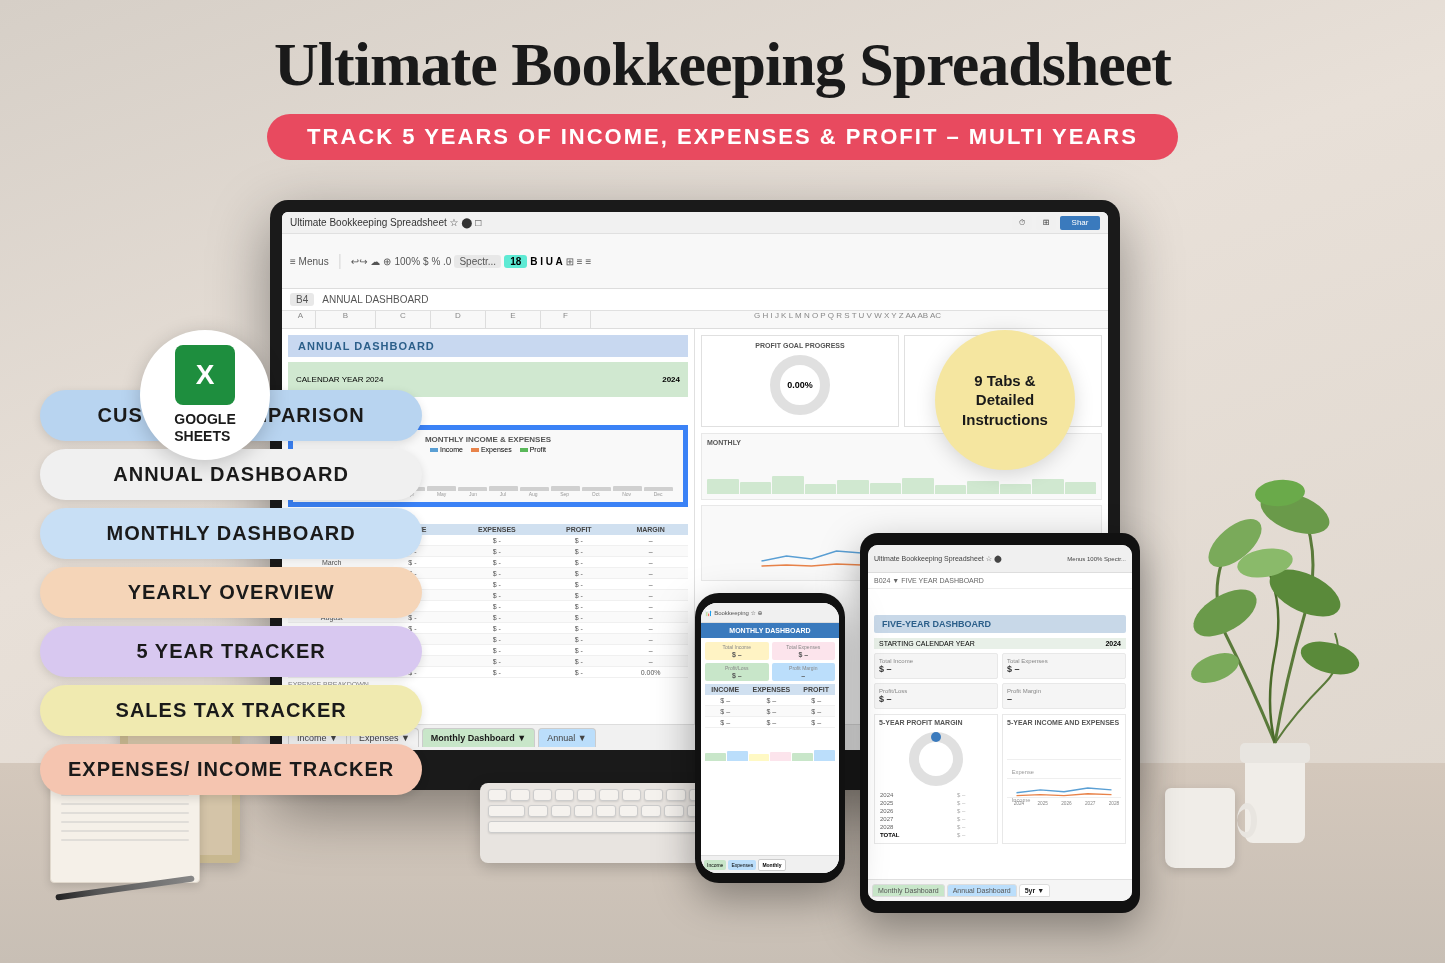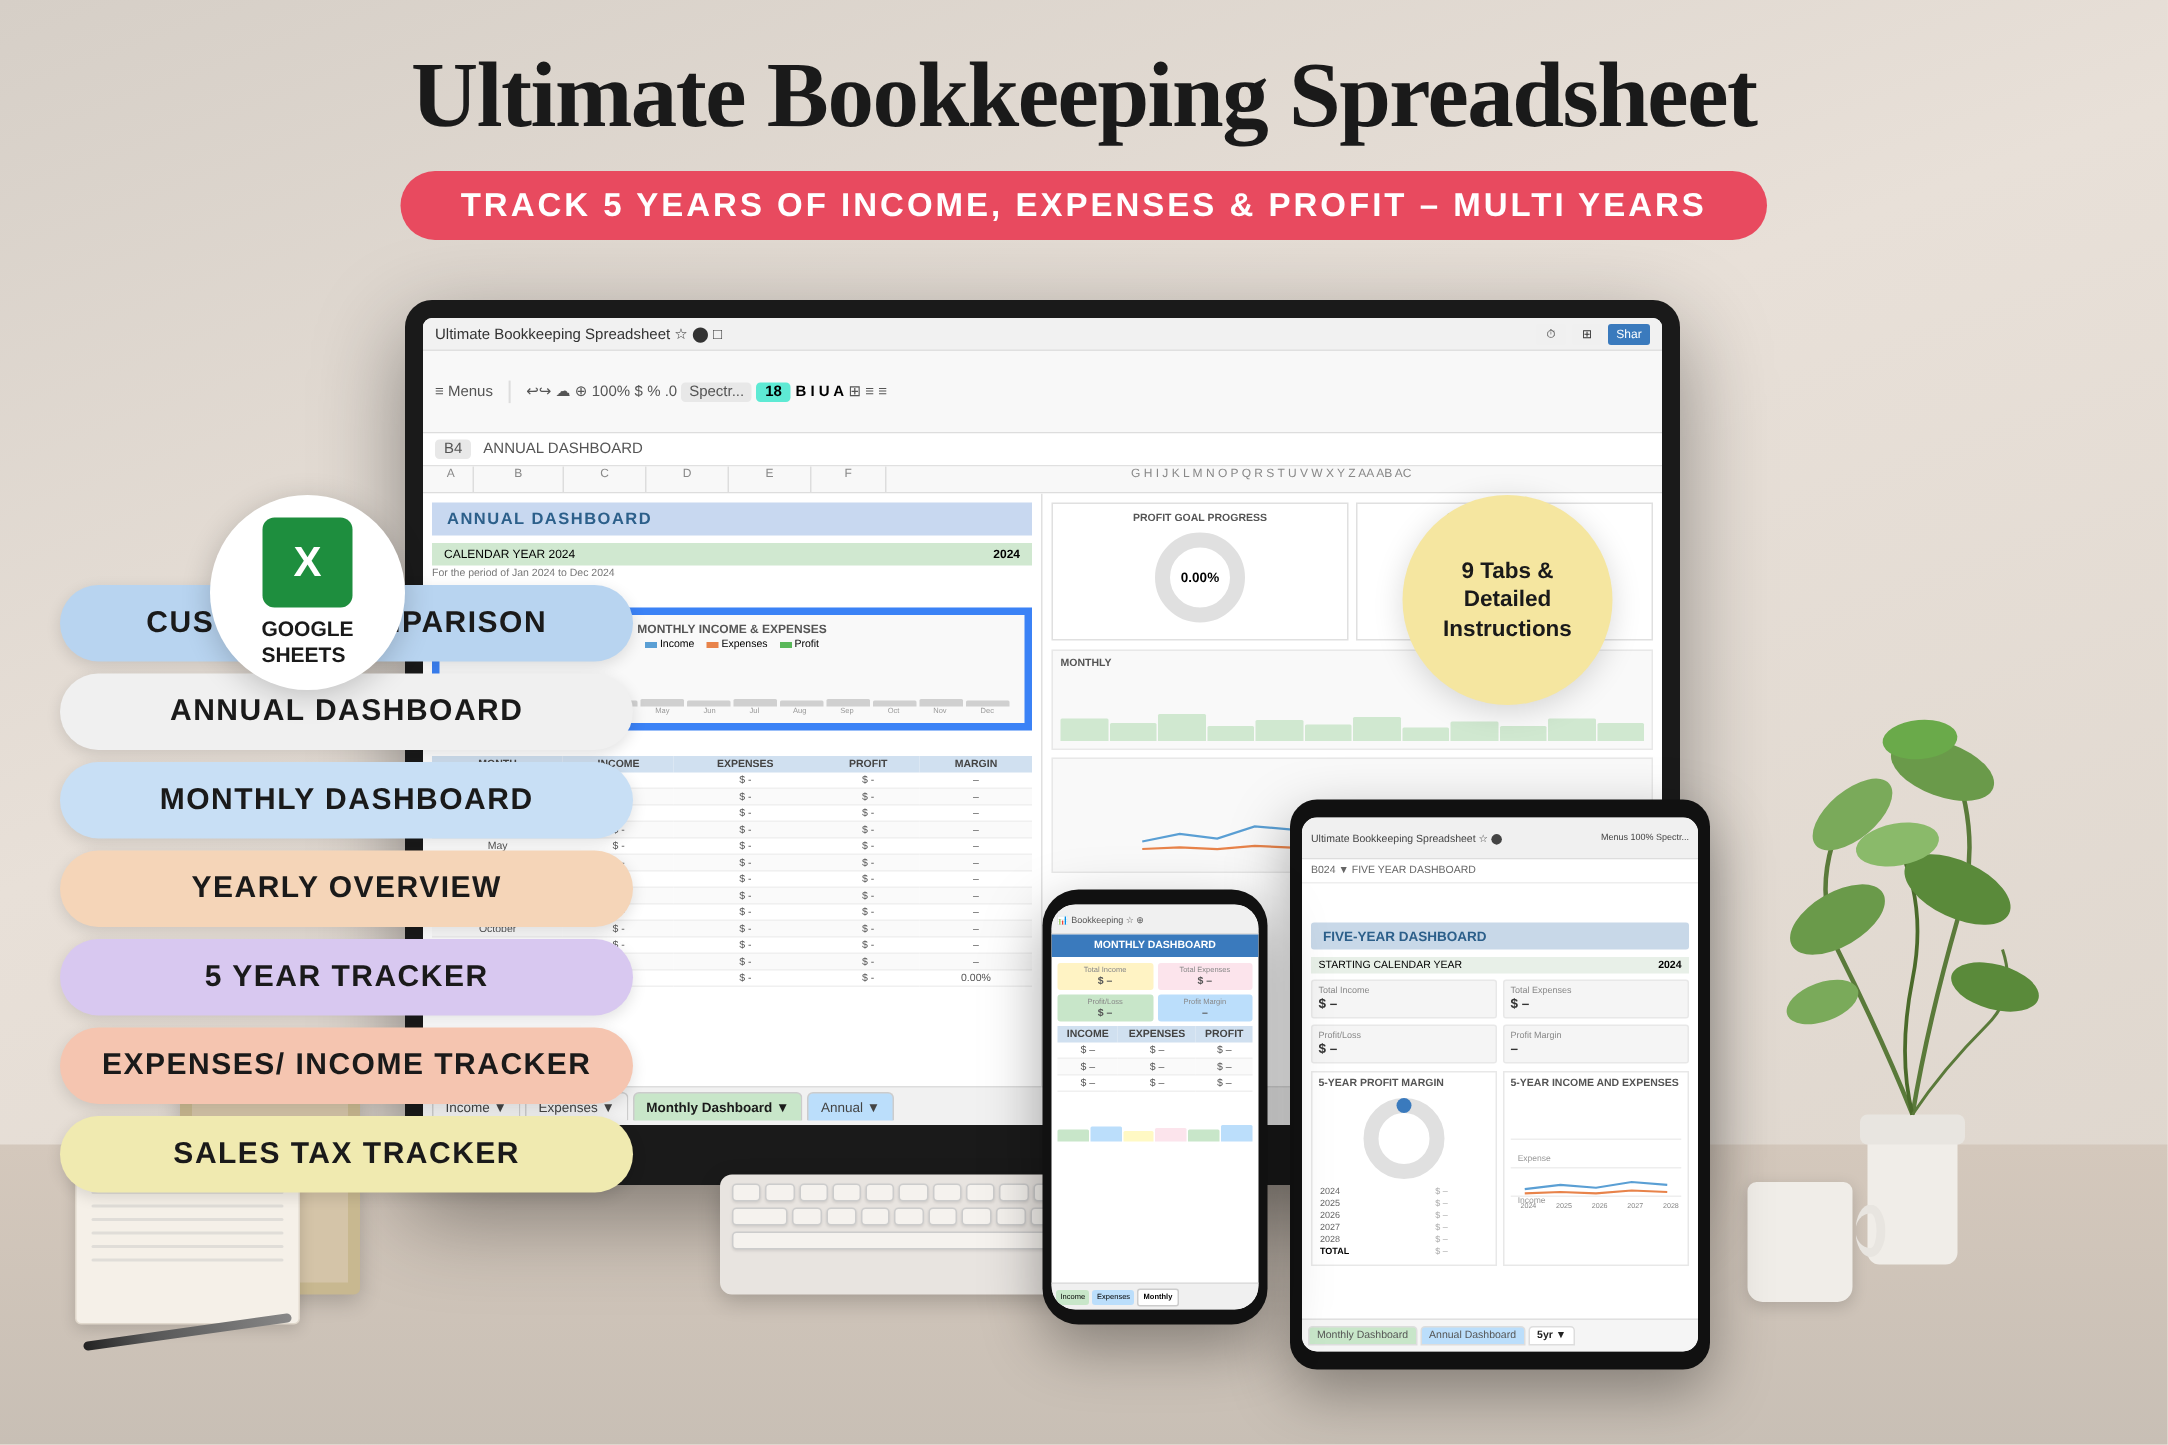--- a/index.html
+++ b/index.html
@@ -629,21 +629,21 @@
 <div class="monitor-wrapper">
   <div class="monitor-frame">
     <div class="monitor-screen">
       <div class="spreadsheet-ui">
 
         <div class="ss-title-bar">
           <span style="font-size:10px; color:#333;">Ultimate Bookkeeping Spreadsheet ☆ ⬤ □</span>
           <span style="margin-left:auto; display:flex; gap:4px;">
             <span style="width:20px;height:14px;background:#f0f0f0;border-radius:2px;font-size:8px;display:flex;align-items:center;justify-content:center;">⏱</span>
             <span style="width:20px;height:14px;background:#f0f0f0;border-radius:2px;font-size:8px;display:flex;align-items:center;justify-content:center;">⊞</span>
-            <span style="width:28px;height:14px;background:#3a7abd;border-radius:2px;font-size:8px;color:#fff;display:flex;align-items:center;justify-content:center;">Shar</span>
+            <span style="width:40px;height:14px;background:#3a7abd;border-radius:2px;font-size:8px;color:#fff;display:flex;align-items:center;justify-content:center;">Shar</span>
           </span>
         </div>
 
         <div class="ss-toolbar">
           <div style="display:flex;gap:3px;align-items:center;">
             <span style="font-size:10px;color:#555;">≡ Menus</span>
             <span style="margin:0 6px;color:#ddd;">|</span>
             <span style="font-size:10px;color:#555;">↩↪ ☁ ⊕</span>
             <span style="font-size:10px;color:#555;">100%</span>
             <span style="font-size:10px;color:#555;">$  %  .0</span>
@@ -671,21 +671,21 @@
 
         <div class="ss-content">
           <div style="display:grid;grid-template-columns:1fr 1fr;height:100%;gap:0;">
 
             <div style="border-right:1px solid #e0e0e0;padding:6px;overflow:hidden;">
 
               <div style="background:#c8d8f0;padding:5px 10px;font-size:11px;font-weight:800;color:#2c5f8a;letter-spacing:1px;margin-bottom:5px;">
                 <span>ANNUAL DASHBOARD</span>
               </div>
 
-              <div style="background:#d0e8d0;padding:3px 8px;font-size:8px;margin-bottom:2px;display:flex;justify-content:space-between;">
+              <div style="background:#d0e8d0;padding:13px 8px;font-size:8px;margin-bottom:2px;display:flex;justify-content:space-between;">
                 <span>CALENDAR YEAR  2024</span>
                 <span style="font-weight:700;">2024</span>
               </div>
               <div style="font-size:7px;color:#777;margin-bottom:4px;">
                 <span>For the period of Jan 2024 to Dec 2024</span>
               </div>
               <div style="display:flex;align-items:center;gap:6px;margin-bottom:6px;">
                 <span style="font-size:8px;color:#555;">Total Income</span>
                 <span style="font-size:8px;font-weight:700;">$ -</span>
               </div>
@@ -916,22 +916,22 @@
 <div class="tabs-badge">
   <div class="tabs-badge-text">9 Tabs &amp;<br>Detailed<br>Instructions</div>
 </div>
 
 <div class="feature-pills">
   <div class="pill pill-blue">CUSTOM &amp; COMPARISON</div>
   <div class="pill pill-white">ANNUAL DASHBOARD</div>
   <div class="pill pill-lblue">MONTHLY DASHBOARD</div>
   <div class="pill pill-peach">YEARLY OVERVIEW</div>
   <div class="pill pill-lavender">5 YEAR TRACKER</div>
+  <div class="pill pill-yellow">SALES TAX TRACKER</div>
   <div class="pill pill-salmon">EXPENSES/ INCOME TRACKER</div>
-  <div class="pill pill-yellow">SALES TAX TRACKER</div>
 </div>
 
 <div class="keyboard">
   <div class="keyboard-rows">
     <div class="key-row">
       <div class="key"></div>
       <div class="key"></div>
       <div class="key"></div>
       <div class="key"></div>
       <div class="key"></div>

